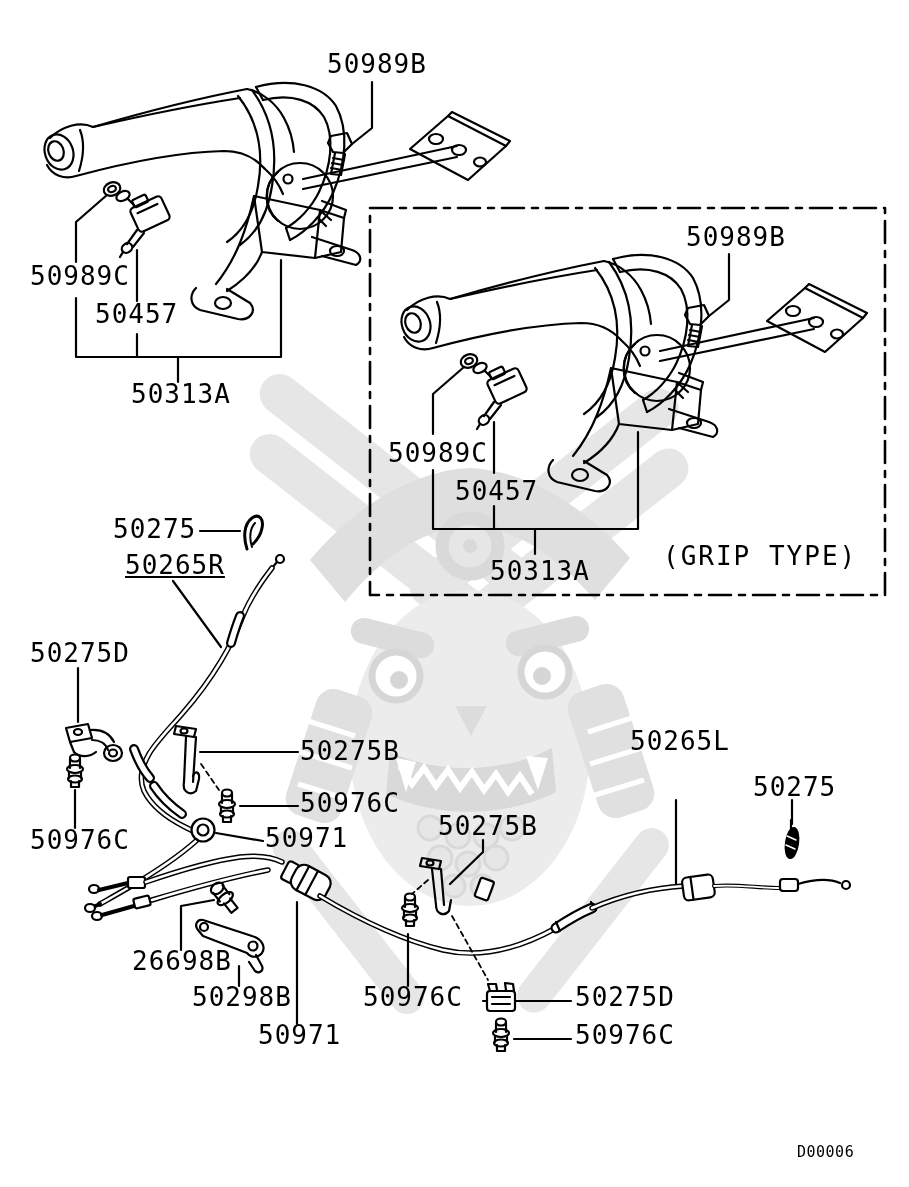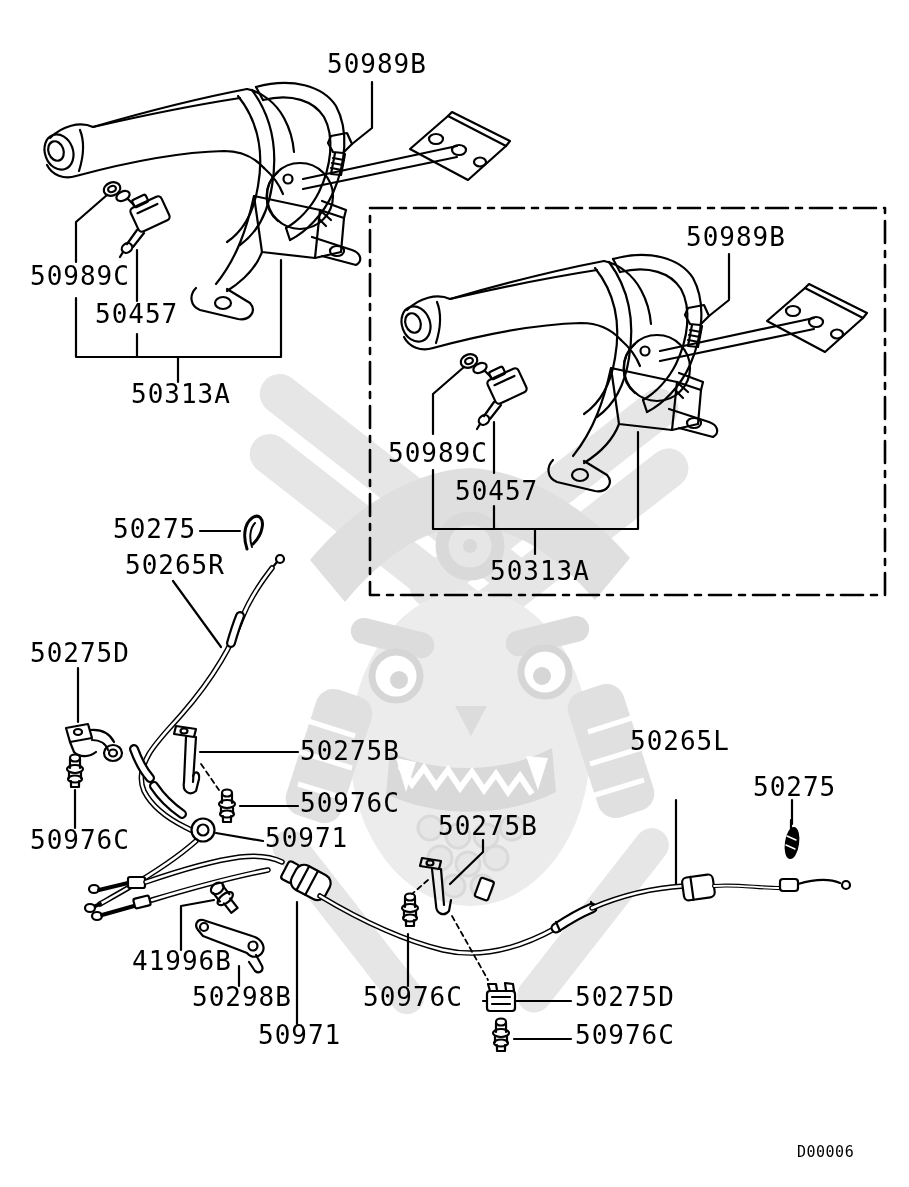--- a/index.html
+++ b/index.html
@@ -299,33 +299,34 @@
 <div id="labels">
       <div class="plabel" style="left: 327px; top: 55px;">50989B</div>
       <div class="plabel" style="left: 30px; top: 267px;">50989C</div>
       <div class="plabel" style="left: 95px; top: 305px;">50457</div>
       <div class="plabel" style="left: 131px; top: 385px;">50313A</div>
       <div class="plabel" style="left: 686px; top: 228px;">50989B</div>
       <div class="plabel" style="left: 388px; top: 444px;">50989C</div>
       <div class="plabel" style="left: 455px; top: 482px;">50457</div>
       <div class="plabel" style="left: 490px; top: 562px;">50313A</div>
       <div class="plabel" style="left: 113px; top: 520px;">50275</div>
-      <div class="plabel" style="left: 125px; top: 556px;">50265R</div>
+      <div class="plabel" style="left: 125px; top: 556px; text-decoration: underline;">50265R</div>
       <div class="plabel" style="left: 30px; top: 644px;">50275D</div>
       <div class="plabel" style="left: 300px; top: 742px;">50275B</div>
       <div class="plabel" style="left: 300px; top: 794px;">50976C</div>
       <div class="plabel" style="left: 30px; top: 831px;">50976C</div>
       <div class="plabel" style="left: 265px; top: 829px;">50971</div>
-      <div class="plabel" style="left: 132px; top: 952px;">41996B</div>
+      <div class="plabel" style="left: 132px; top: 952px;">26698B</div>
       <div class="plabel" style="left: 192px; top: 988px;">50298B</div>
       <div class="plabel" style="left: 258px; top: 1026px;">50971</div>
       <div class="plabel" style="left: 363px; top: 988px;">50976C</div>
       <div class="plabel" style="left: 438px; top: 817px;">50275B</div>
       <div class="plabel" style="left: 630px; top: 732px;">50265L</div>
       <div class="plabel" style="left: 753px; top: 778px;">50275</div>
       <div class="plabel" style="left: 575px; top: 988px;">50275D</div>
       <div class="plabel" style="left: 575px; top: 1026px;">50976C</div>
     </div>
 
+<div class="caption" style="left:663px;top:547px">(GRIP TYPE)</div>
 
 <div class="code" style="left:797px;top:1143px">D00006</div>
 
 </div>
 
 </body></html>

